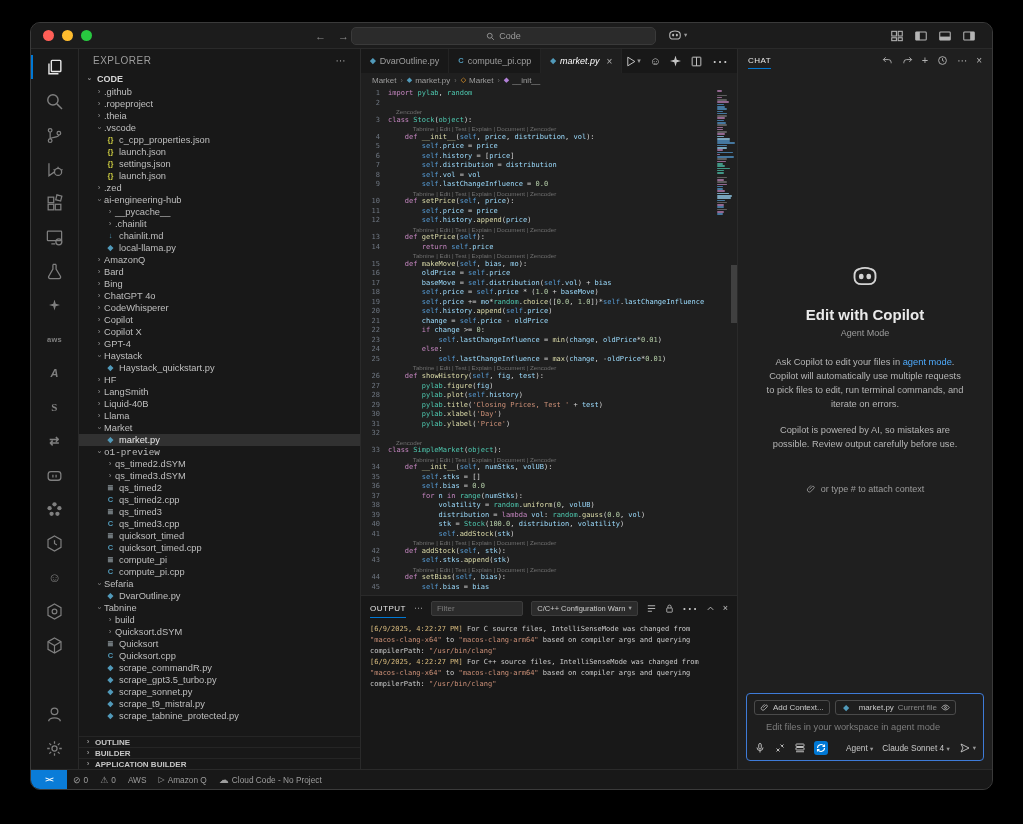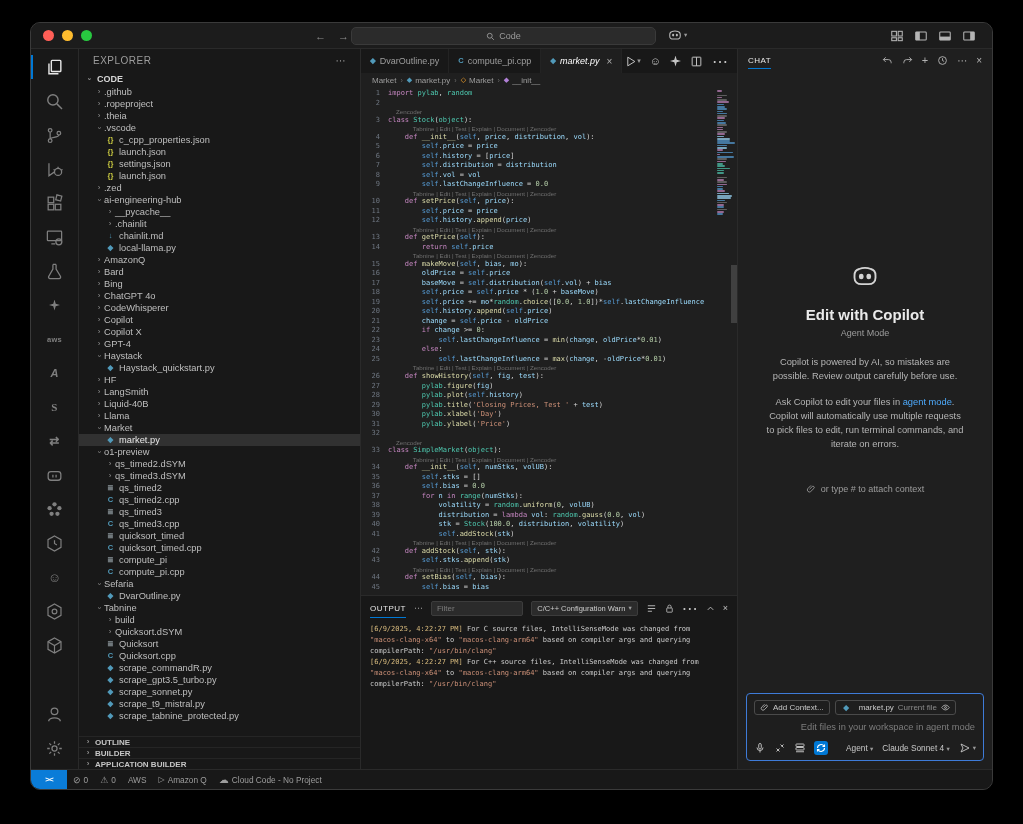--- a/index.html
+++ b/index.html
@@ -122,21 +122,21 @@
   .cw-p { font-size:9.3px; line-height:1.5; margin-bottom:12px; color:#b5b5b5; }
   .link { color:#4daafc; }
   .cw-attach { margin-top:20px; font-size:9px; color:#9d9d9d; display:flex; align-items:center; gap:5px; }
   .cw-attach svg { width:10px; height:10px; }
   .chat-input { margin:8px; border:1px solid #3e7bd8; border-radius:4px; padding:6px 7px 5px; background:#1e1e1e; }
   .ci-chips { display:flex; gap:5px; margin-bottom:7px; }
   .chip { display:flex; align-items:center; gap:4px; height:15px; border:1px solid #4a4a4a; border-radius:3px;
     padding:0 5px; font-size:8px; color:#c9c9c9; white-space:nowrap; }
   .chip svg { width:9px; height:9px; }
   .chip .dim { color:#8a8a8a; }
-  .ci-placeholder { text-align:right; font-size:9.3px; color:#7d7d7d; margin:1px 1px 9px; }
+  .ci-placeholder { text-align:left; font-size:9.3px; color:#7d7d7d; margin:1px 12px 9px; }
   .ci-toolbar { display:flex; align-items:center; gap:8px; color:#bdbdbd; }
   .ci-toolbar svg { width:12px; height:12px; }
   .ci-btn { display:flex; align-items:center; }
   .ci-btn.sync { background:#0078d4; border-radius:3px; color:#fff; padding:1px; }
   .ci-right { margin-left:auto; display:flex; align-items:center; gap:9px; font-size:8.3px; color:#c9c9c9; white-space:nowrap; }
   .dd-car { font-size:6.5px; color:#9a9a9a; }
 
   
   .statusbar { flex:0 0 20px; background:#181818; border-top:1px solid #2a2a2a;
     display:flex; align-items:stretch; font-size:8.3px; color:#9d9d9d; overflow:hidden; }
@@ -481,21 +481,21 @@
             <span>Llama</span>
           </div>
           <div class="tree-row" style="padding-left: 15px;">
             <span class="tw exp">›</span>
             <span>Market</span>
           </div>
           <div class="tree-row selected" style="padding-left: 26px;">
             <span class="fi py">◆</span>
             <span>market.py</span>
           </div>
-          <div class="tree-row" style="padding-left: 15px;">
+          <div class="tree-row" style="padding-left: 15px; font-family: Liberation Mono, monospace;">
             <span class="tw exp">›</span>
             <span>o1-preview</span>
           </div>
           <div class="tree-row" style="padding-left: 26px;">
             <span class="tw">›</span>
             <span>qs_timed2.dSYM</span>
           </div>
           <div class="tree-row" style="padding-left: 26px;">
             <span class="tw">›</span>
             <span>qs_timed3.dSYM</span>
@@ -964,22 +964,22 @@
       <div class="chat-body">
         <div class="cw-icon">
           <svg viewBox="0 0 24 24" fill="none" stroke="currentColor" stroke-width="1.6">
               <path d="M7 6c-2.5.6-4 2.4-4 5.5v2C3 17 5.5 19 9 19h6c3.5 0 6-2 6-5.5v-2c0-3.1-1.5-4.9-4-5.5-1.6-.7-3.2-1-5-1s-3.4.3-5 1z"></path>
               <rect x="6.8" y="10" width="4" height="4.8" rx="2" fill="currentColor" stroke="none"></rect>
               <rect x="13.2" y="10" width="4" height="4.8" rx="2" fill="currentColor" stroke="none"></rect>
             </svg>
         </div>
         <div class="cw-title">Edit with Copilot</div>
         <div class="cw-sub">Agent Mode</div>
+        <div class="cw-p"><span>Ask Copilot to edit your files in </span><span class="link">agent mode</span><span>. Copilot will automatically use multiple requests to pick files to edit, run terminal commands, and iterate on errors.</span></div>
         <div class="cw-p">Copilot is powered by AI, so mistakes are possible. Review output carefully before use.</div>
-        <div class="cw-p"><span>Ask Copilot to edit your files in </span><span class="link">agent mode</span><span>. Copilot will automatically use multiple requests to pick files to edit, run terminal commands, and iterate on errors.</span></div>
         <div class="cw-attach">
           <svg viewBox="0 0 24 24" fill="none" stroke="currentColor" stroke-width="2">
               <path d="M8.5 12.5l6.5-6.5a3 3 0 014.2 4.2l-8 8a5 5 0 01-7-7L12 3.4"></path>
             </svg>
           <span>or type # to attach context</span>
         </div>
       </div>
       <div class="chat-input">
         <div class="ci-chips">
           <div class="chip">

